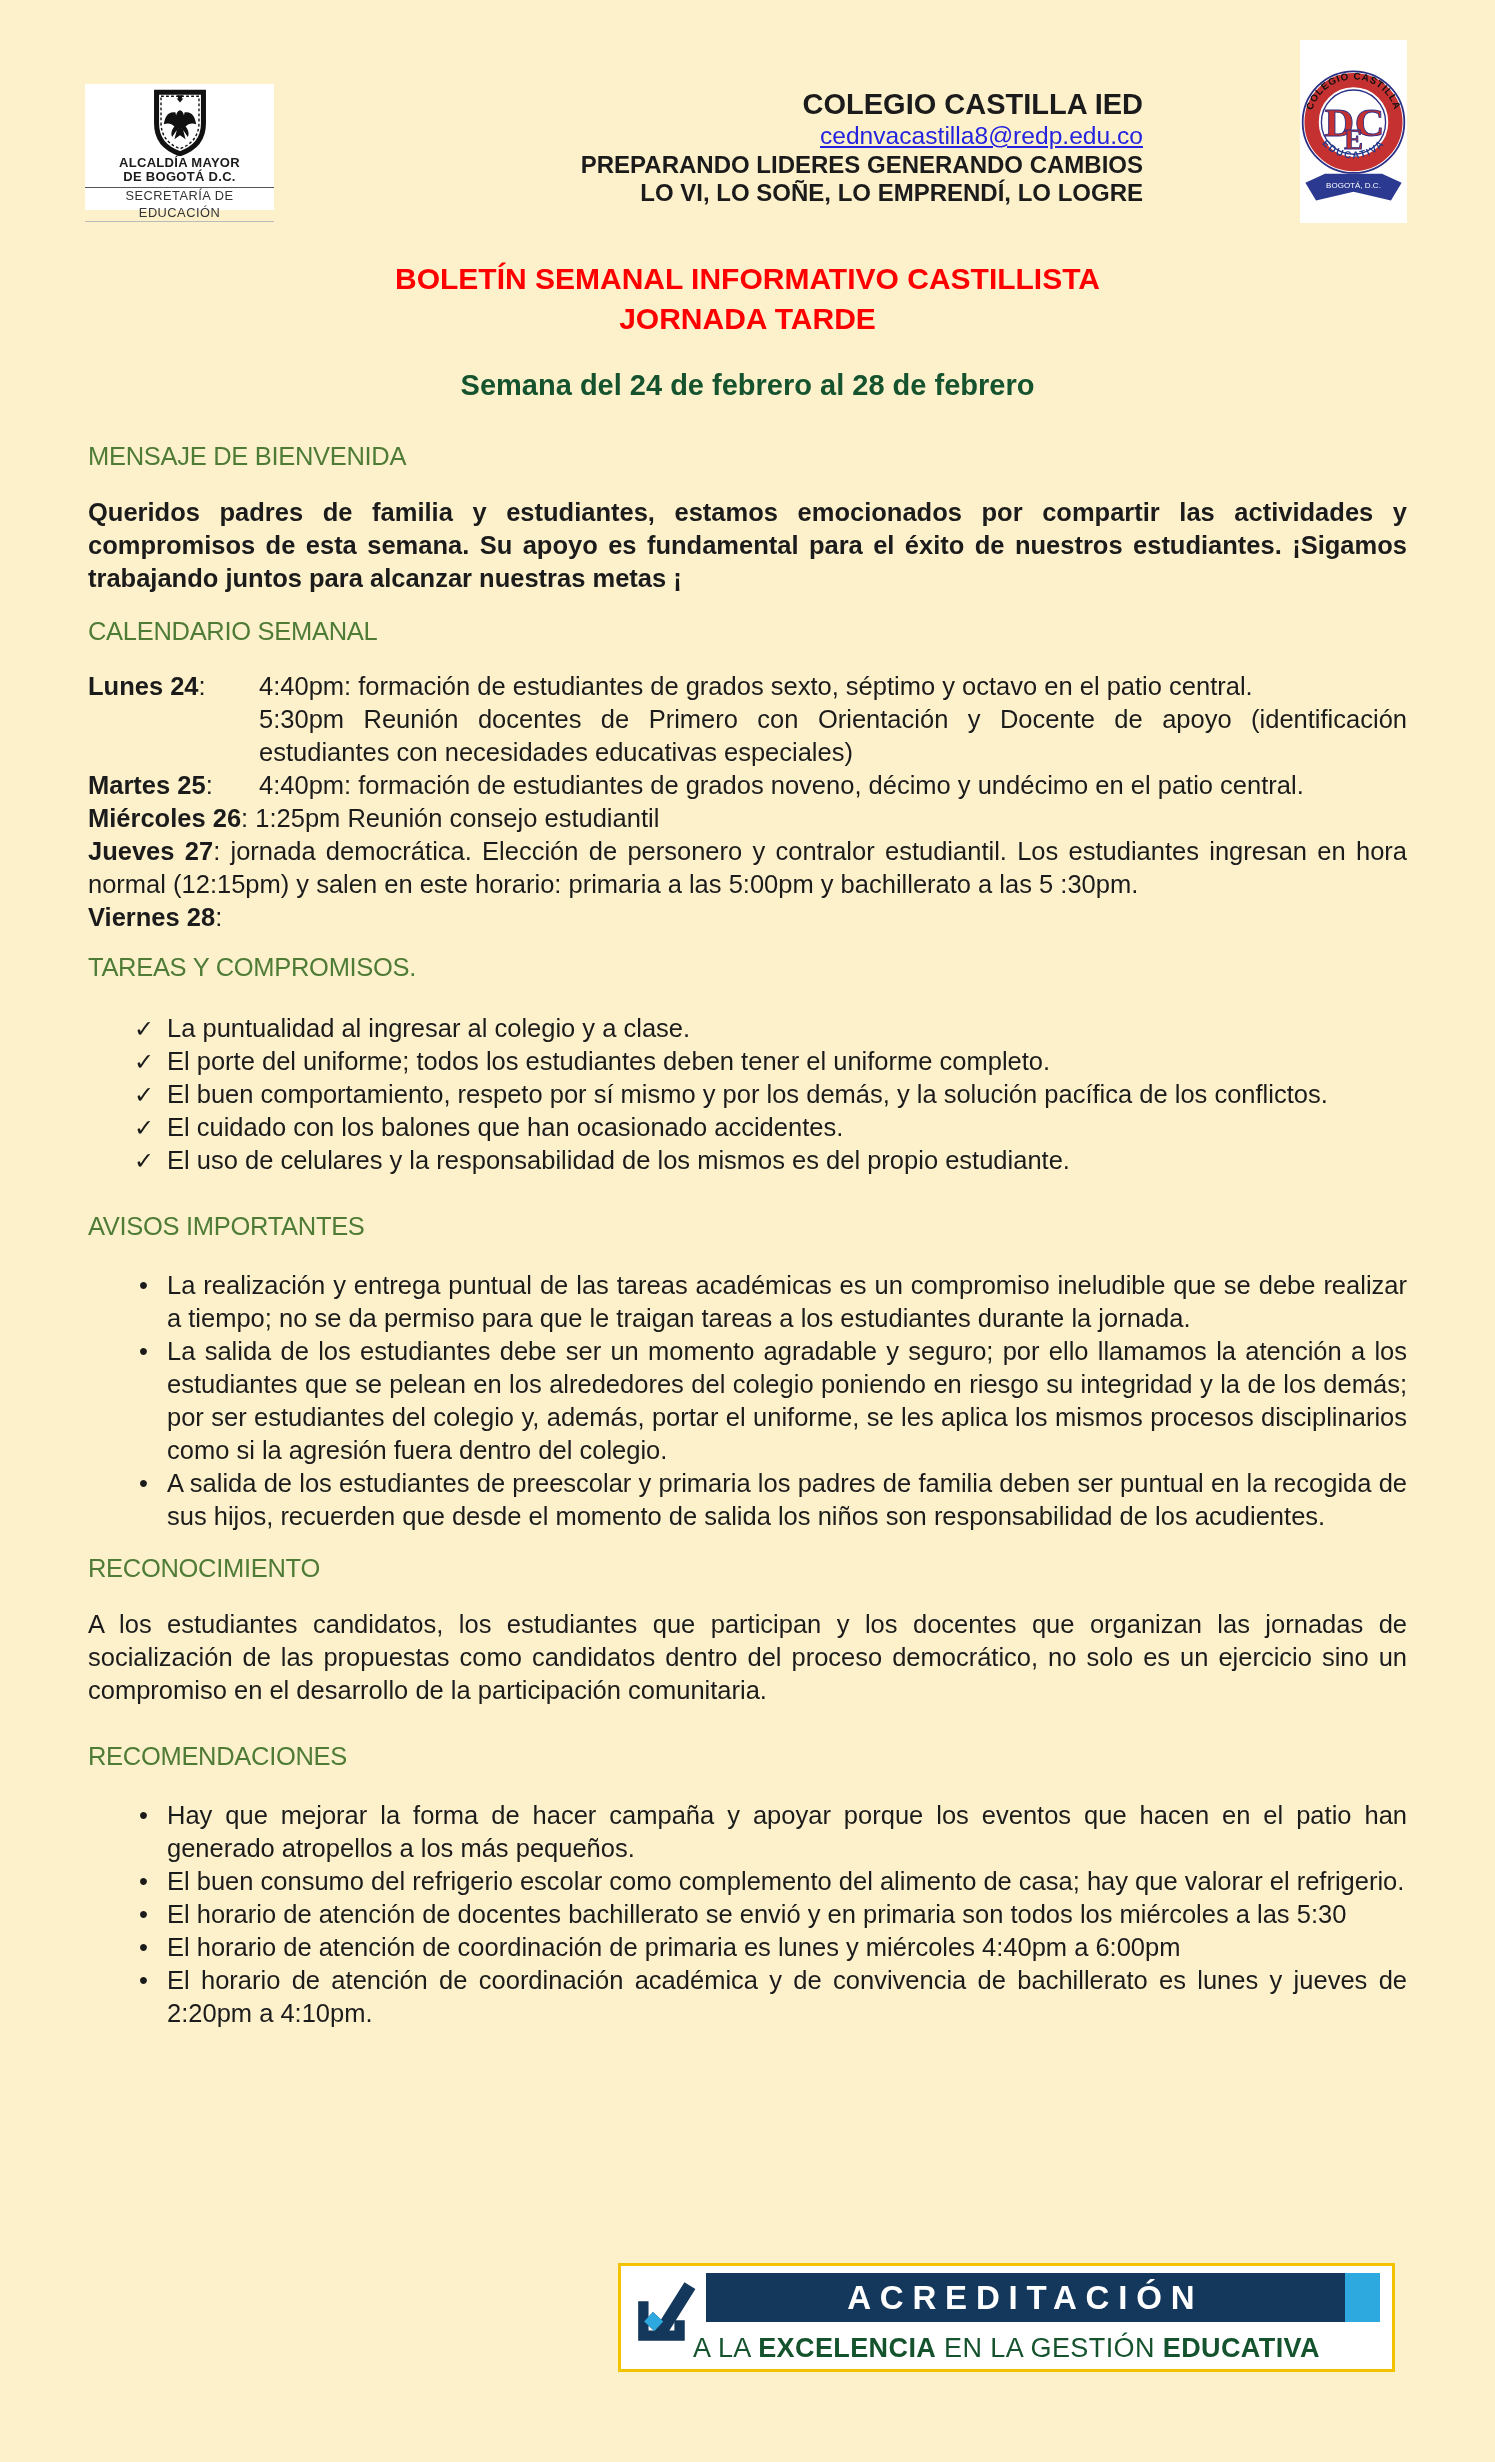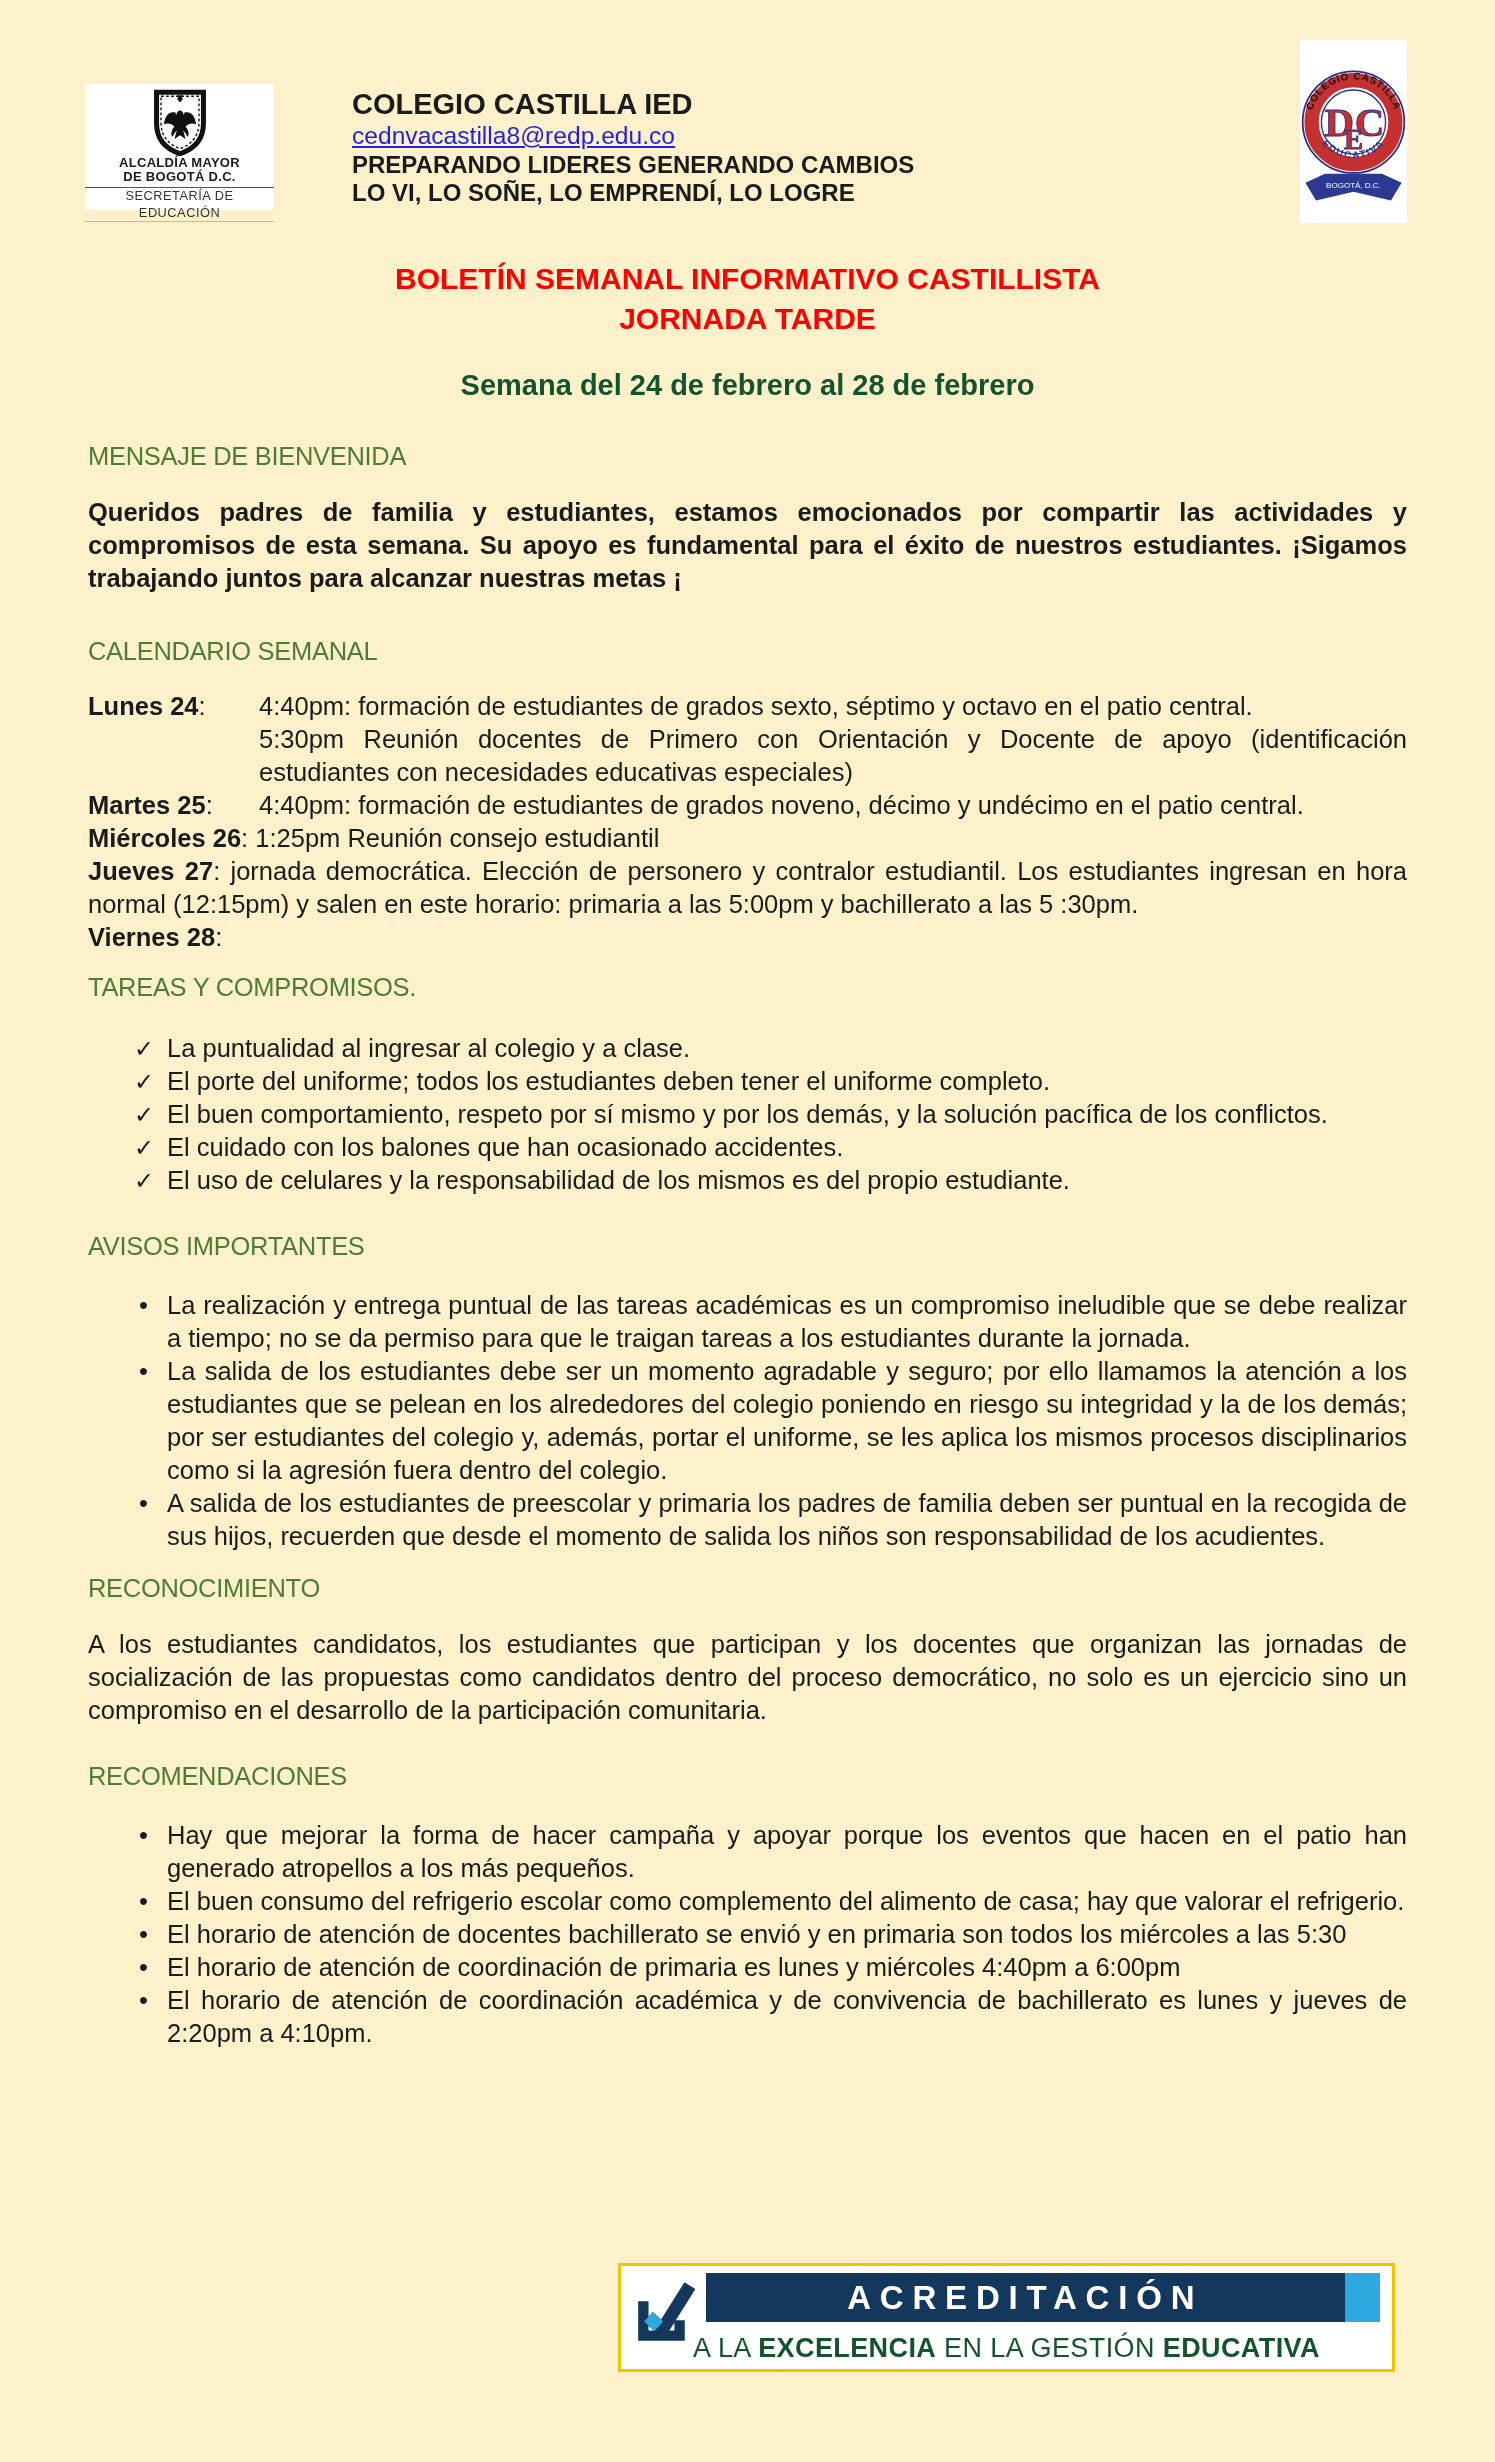--- a/index.html
+++ b/index.html
@@ -16,31 +16,31 @@
     position:absolute;left:85px;top:84px;width:189px;height:126px;
     background:#ffffff;text-align:center;padding-top:5.3px;box-sizing:border-box;
   }
   .gov-logo svg{display:block;margin:0 auto;}
   .gov-line{font-weight:bold;font-size:13px;line-height:14px;color:#1b1b1b;letter-spacing:0.3px;}
   .gov-sec{
     margin-top:2.6px;border-top:1.8px solid #555;border-bottom:1.8px solid #bbb;
     font-size:12.8px;line-height:16.7px;color:#333;letter-spacing:0.5px;
   }
   .crest{position:absolute;left:1300px;top:40px;width:107px;height:183px;background:#ffffff;}
-  .hdr-center{position:absolute;left:352px;top:88px;width:791px;text-align:left;}
+  .hdr-center{position:absolute;left:352px;top:88px;width:791px;text-align:right;}
   .hdr-school{font-size:29px;font-weight:bold;line-height:33px;}
   .hdr-email a{color:#2323DF;text-decoration:underline;font-size:24.6px;line-height:30px;cursor:pointer;}
   .hdr-slogan{font-size:24px;font-weight:bold;line-height:28px;}
   
   .content{position:absolute;left:88px;top:0;width:1319px;}
   .doc-title{margin-top:259px;text-align:center;color:#FE0000;font-weight:bold;font-size:30px;line-height:40px;}
   .week{margin-top:30px;text-align:center;color:#14532d;font-weight:bold;font-size:29px;}
   .sec-h{color:#4E7B36;font-size:25.5px;letter-spacing:-0.3px;font-weight:400;}
   .mt-bienv{margin-top:40px;}
-  .mt-cal{margin-top:42px;}
+  .mt-cal{margin-top:22px;}
   .mt-tareas{margin-top:19.3px;}
   .mt-avisos{margin-top:35px;}
   .mt-recon{margin-top:21px;}
   .mt-recom{margin-top:35px;}
   .par{font-size:25.5px;line-height:33px;text-align:justify;}
   .par.bold{font-weight:bold;}
   .par.mt28{margin-top:24.6px;}
   
   .cal{margin-top:24.6px;font-size:25.5px;line-height:33px;}
   .cal-row{display:flex;}

